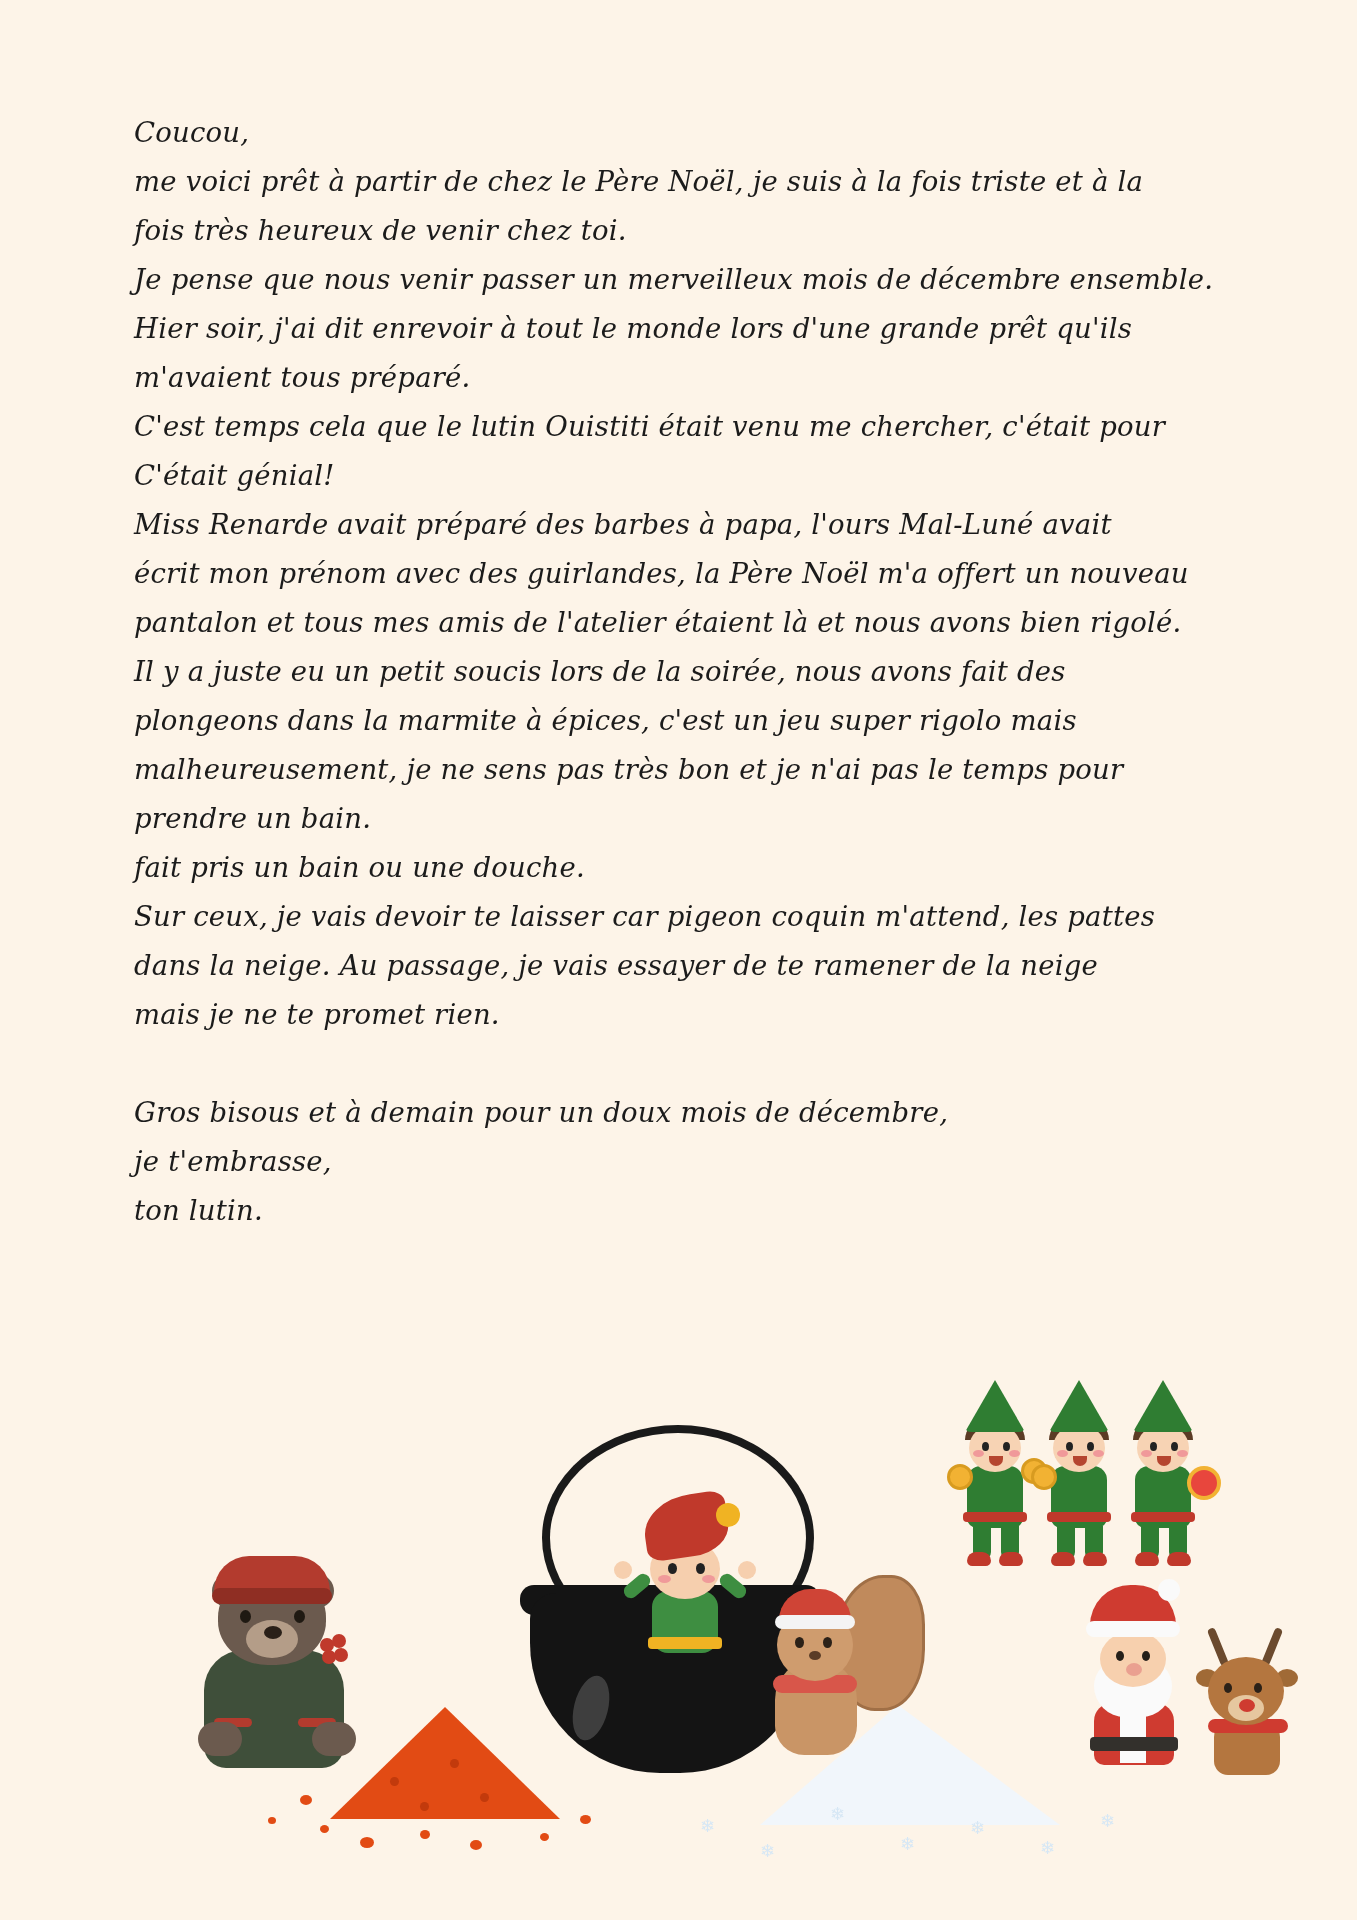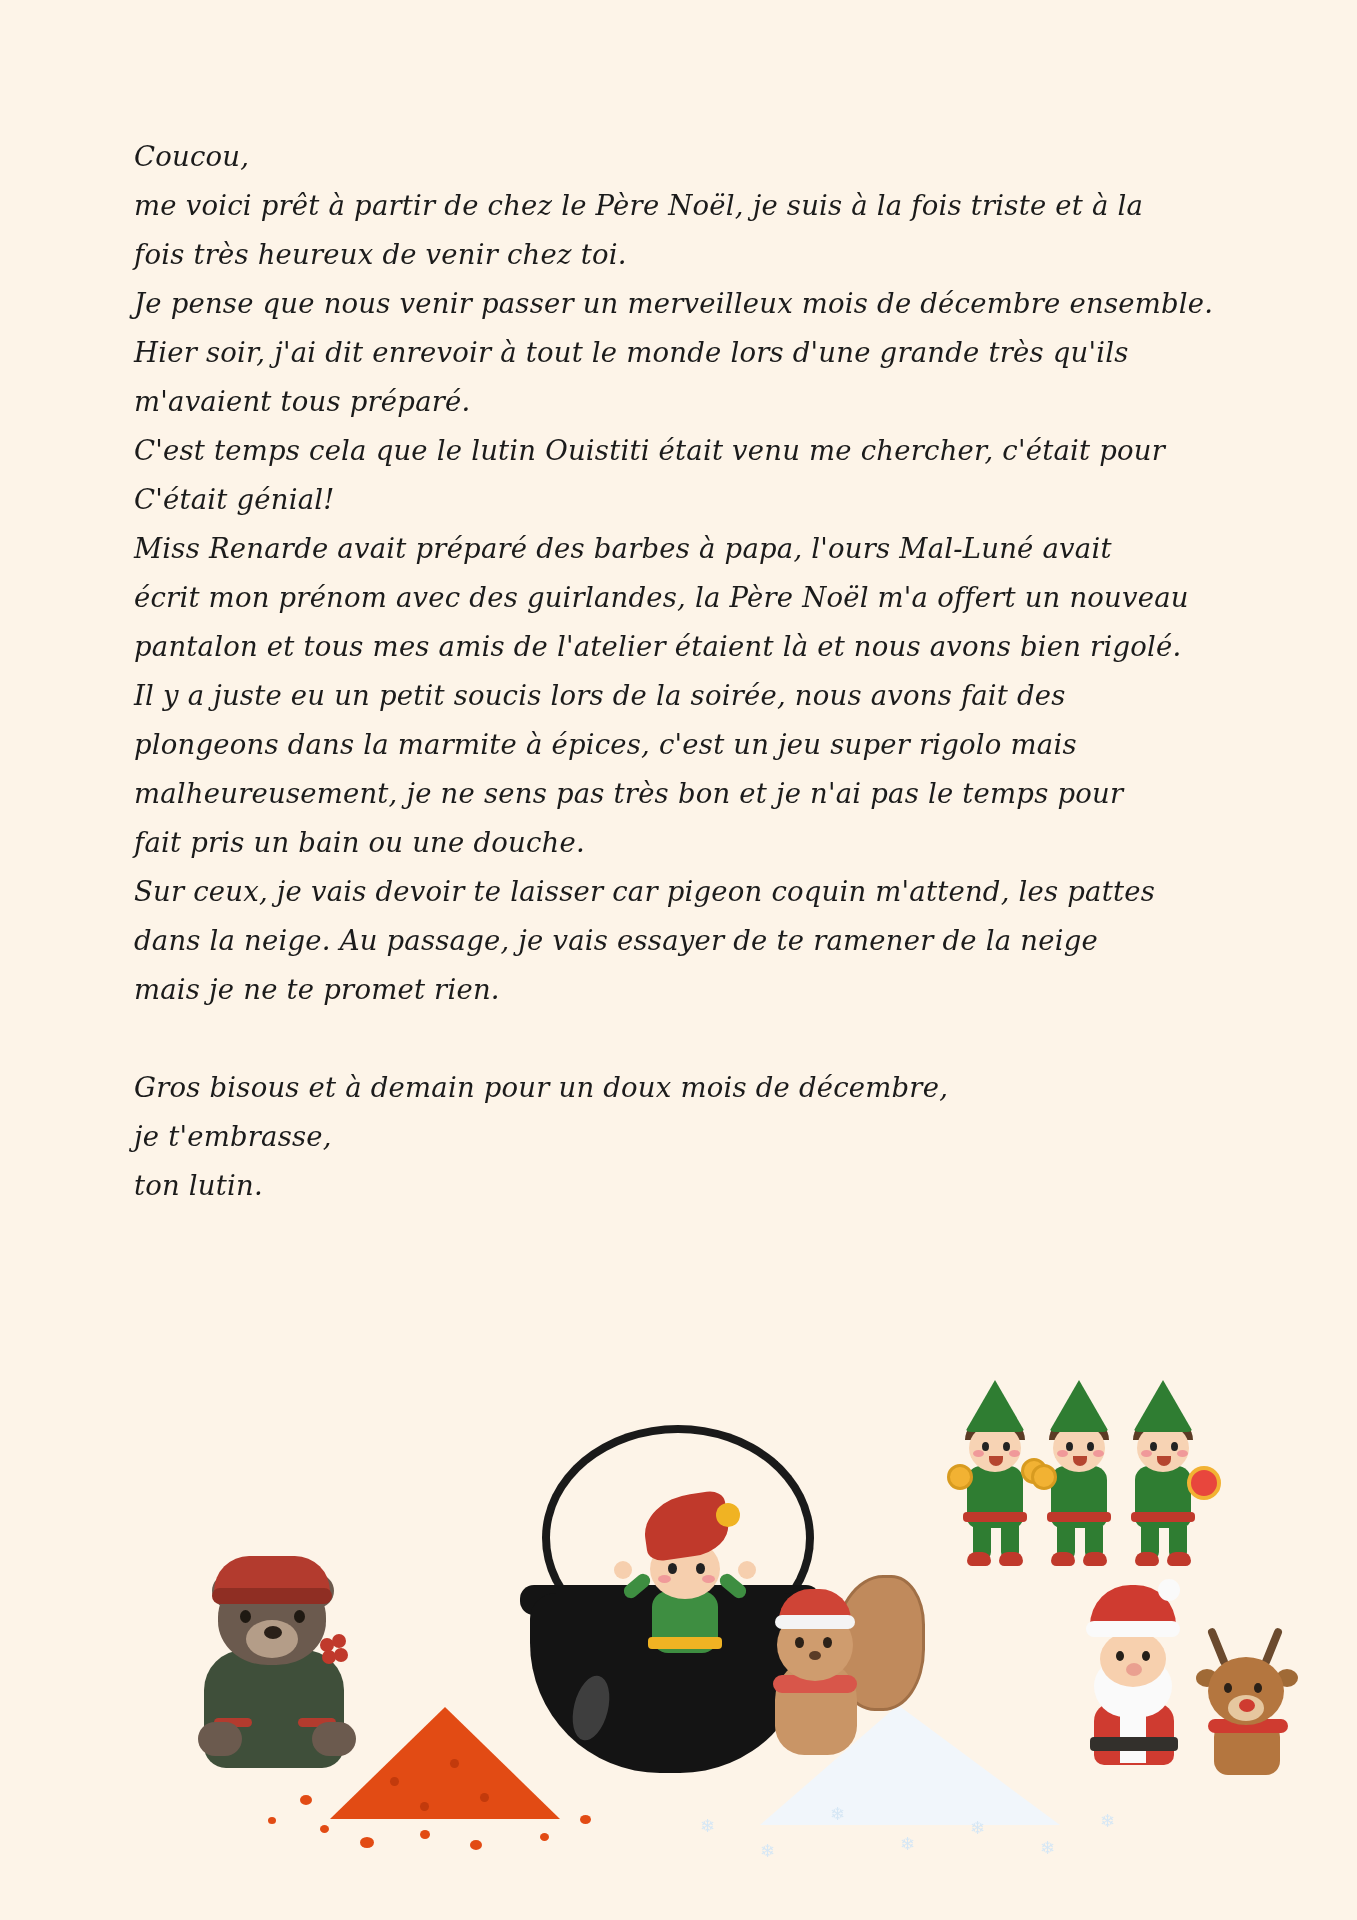--- a/index.html
+++ b/index.html
@@ -22,21 +22,20 @@
     background: #fdf4e8;
     overflow: hidden;
   }
 
   
   .letter {
     position: absolute;
     left: 134px;
     top: 108px;
     width: 1090px;
-    margin-top: 24px;
   }
   .line {
     font-family: "DejaVu Serif", serif;
     font-style: italic;
     font-size: 27.5px;
     line-height: 49px;
     color: #1b1b1b;
     white-space: nowrap;
     letter-spacing: 0.2px;
   }
@@ -405,30 +404,31 @@
 </head>
 <body>
 
 <div class="page">
 
   <div class="letter">
     <div class="line">Coucou,</div>
     <div class="line">me voici prêt à partir de chez le Père Noël, je suis à la fois triste et à la</div>
     <div class="line">fois très heureux de venir chez toi.</div>
     <div class="line">Je pense que nous venir passer un merveilleux mois de décembre ensemble.</div>
-    <div class="line">Hier soir, j'ai dit enrevoir à tout le monde lors d'une grande très qu'ils</div>
+    <div class="line">Hier soir, j'ai dit enrevoir à tout le monde lors d'une grande prêt qu'ils</div>
     <div class="line">m'avaient tous préparé.</div>
     <div class="line">C'est temps cela que le lutin Ouistiti était venu me chercher, c'était pour</div>
     <div class="line">C'était génial!</div>
     <div class="line">Miss Renarde avait préparé des barbes à papa, l'ours Mal-Luné avait</div>
     <div class="line">écrit mon prénom avec des guirlandes, la Père Noël m'a offert un nouveau</div>
     <div class="line">pantalon et tous mes amis de l'atelier étaient là et nous avons bien rigolé.</div>
     <div class="line">Il y a juste eu un petit soucis lors de la soirée, nous avons fait des</div>
     <div class="line">plongeons dans la marmite à épices, c'est un jeu super rigolo mais</div>
     <div class="line">malheureusement, je ne sens pas très bon et je n'ai pas le temps pour</div>
+    <div class="line">prendre un bain.</div>
     <div class="line">fait pris un bain ou une douche.</div>
     <div class="line">Sur ceux, je vais devoir te laisser car pigeon coquin m'attend, les pattes</div>
     <div class="line">dans la neige. Au passage, je vais essayer de te ramener de la neige</div>
     <div class="line">mais je ne te promet rien.</div>
     <div class="line blank"></div>
     <div class="line sig">Gros bisous et à demain pour un doux mois de décembre,</div>
     <div class="line sig">je t'embrasse,</div>
     <div class="line sig">ton lutin.</div>
   </div>
 

